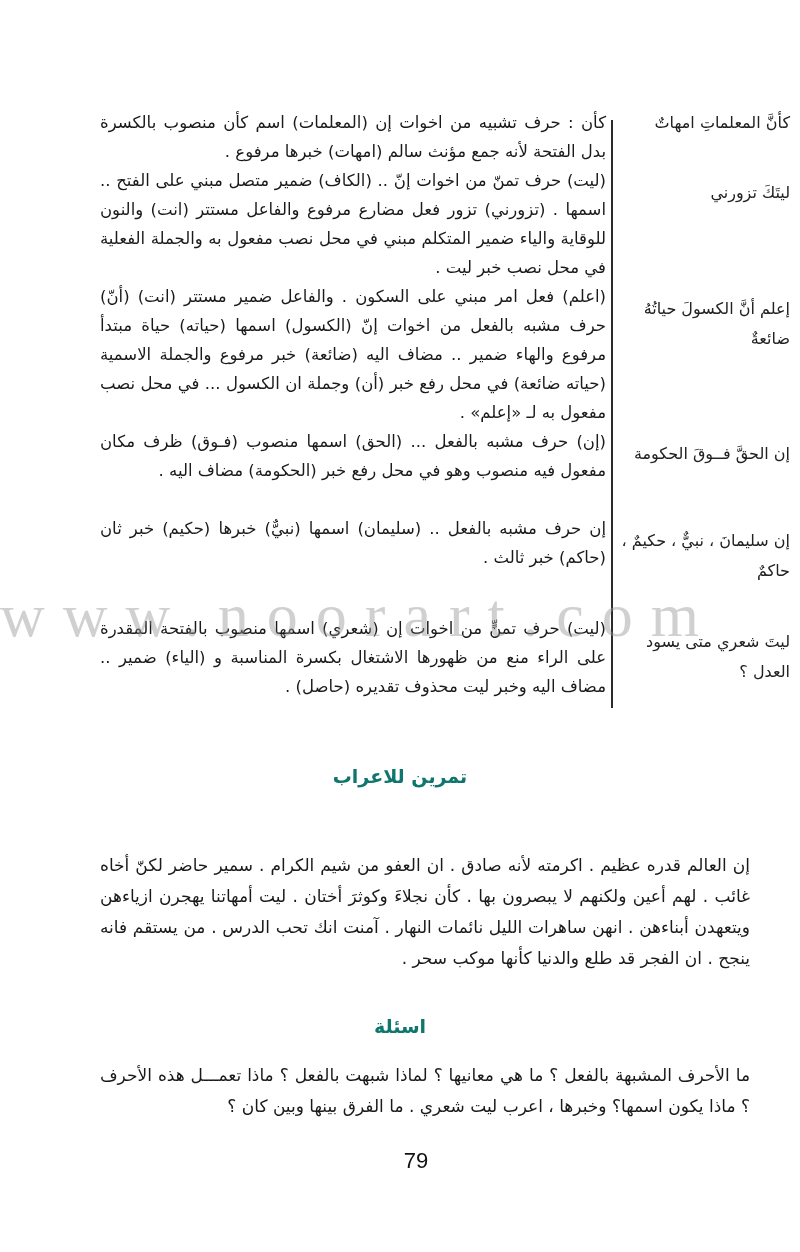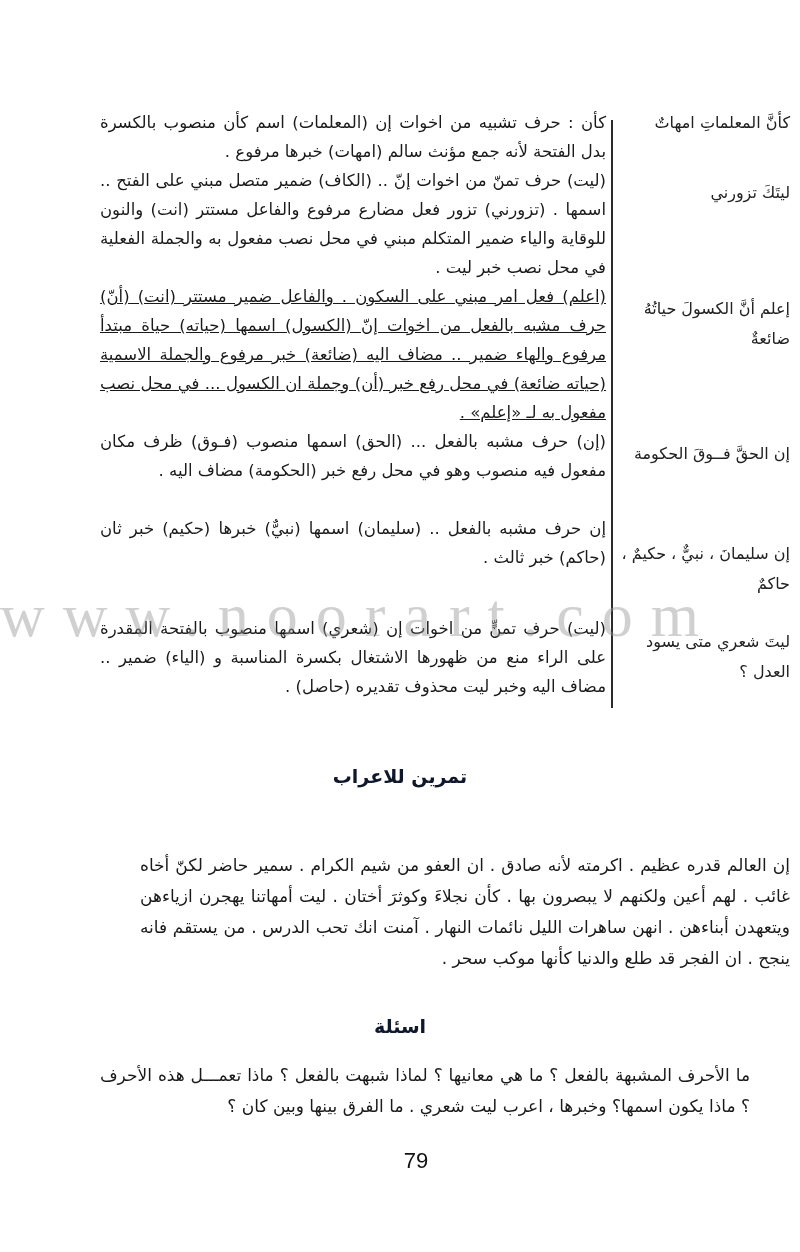--- a/index.html
+++ b/index.html
@@ -24,21 +24,21 @@
   }
   .explain {
     position: absolute; left: 0; width: 506px;
     font-size: 16.5px; line-height: 29px; text-align: justify;
     text-align-last: right; color: #1a1a1a;
   }
 
   
   .section-title {
     position: absolute; left: 0; width: 800px; text-align: center;
-    font-size: 19px; font-weight: bold; color: #0f172a;
+    font-size: 19px; font-weight: bold; color: #0f766e;
   }
   .para {
     position: absolute; left: 100px; width: 650px;
     font-size: 17px; line-height: 31px; text-align: justify;
     text-align-last: right;
   }
   .instruction {
     position: absolute; left: 100px; width: 650px; font-size: 17px;
     text-align: right;
   }
@@ -67,41 +67,41 @@
       <div class="explain rtl" style="top:0px;">كأن : حرف تشبيه من اخوات إن (المعلمات) اسم كأن منصوب بالكسرة بدل الفتحة لأنه جمع مؤنث سالم (امهات) خبرها مرفوع .</div>
     </div>
 
     <div class="row" style="top:58px;">
       <div class="example rtl" style="top:12px;">ليتَكَ تزورني</div>
       <div class="explain rtl" style="top:0px;">(ليت) حرف تمنّ من اخوات إنّ .. (الكاف) ضمير متصل مبني على الفتح .. اسمها . (تزورني) تزور فعل مضارع مرفوع والفاعل مستتر (انت) والنون للوقاية والياء ضمير المتكلم مبني في محل نصب مفعول به والجملة الفعلية في محل نصب خبر ليت .</div>
     </div>
 
     <div class="row" style="top:174px;">
       <div class="example rtl" style="top:12px;">إعلم أنَّ الكسولَ حياتُهُ ضائعةٌ</div>
-      <div class="explain rtl" style="top:0px;text-decoration:underline;">(اعلم) فعل امر مبني على السكون . والفاعل ضمير مستتر (انت) (أنّ) حرف مشبه بالفعل من اخوات إنّ (الكسول) اسمها (حياته) حياة مبتدأ مرفوع والهاء ضمير .. مضاف اليه (ضائعة) خبر مرفوع والجملة الاسمية (حياته ضائعة) في محل رفع خبر (أن) وجملة ان الكسول ... في محل نصب مفعول به لـ «إعلم» .</div>
+      <div class="explain rtl" style="top:0px;">(اعلم) فعل امر مبني على السكون . والفاعل ضمير مستتر (انت) (أنّ) حرف مشبه بالفعل من اخوات إنّ (الكسول) اسمها (حياته) حياة مبتدأ مرفوع والهاء ضمير .. مضاف اليه (ضائعة) خبر مرفوع والجملة الاسمية (حياته ضائعة) في محل رفع خبر (أن) وجملة ان الكسول ... في محل نصب مفعول به لـ «إعلم» .</div>
     </div>
 
     <div class="row" style="top:319px;">
       <div class="example rtl" style="top:12px;">إن الحقَّ فــوقَ الحكومة</div>
       <div class="explain rtl" style="top:0px;">(إن) حرف مشبه بالفعل ... (الحق) اسمها منصوب (فـوق) ظرف مكان مفعول فيه منصوب وهو في محل رفع خبر (الحكومة) مضاف اليه .</div>
     </div>
 
     <div class="row" style="top:406px;">
-      <div class="example rtl" style="top:12px;margin-top:13px;">إن سليمانَ ، نبيٌّ ، حكيمٌ ، حاكمٌ</div>
+      <div class="example rtl" style="top:12px;">إن سليمانَ ، نبيٌّ ، حكيمٌ ، حاكمٌ</div>
       <div class="explain rtl" style="top:0px;">إن حرف مشبه بالفعل .. (سليمان) اسمها (نبيٌّ) خبرها (حكيم) خبر ثان (حاكم) خبر ثالث .</div>
     </div>
 
     <div class="row" style="top:493px;">
       <div class="example rtl" style="top:12px;margin-top:14px;">ليتَ شعري متى يسود العدل ؟</div>
       <div class="explain rtl" style="top:13px;">(ليت) حرف تمنٍّ من اخوات إن (شعري) اسمها منصوب بالفتحة المقدرة على الراء منع من ظهورها الاشتغال بكسرة المناسبة و (الياء) ضمير .. مضاف اليه وخبر ليت محذوف تقديره (حاصل) .</div>
     </div>
   </div>
 
   <div class="watermark">www.noorart.com</div>
 
   <div class="section-title rtl" style="top:765px;">تمرين للاعراب</div>
-  <div class="para rtl" style="top:850px;margin-left:40px;">إن العالم قدره عظيم . اكرمته لأنه صادق . ان العفو من شيم الكرام . سمير حاضر لكنّ أخاه غائب . لهم أعين ولكنهم لا يبصرون بها . كأن نجلاءَ وكوثرَ أختان . ليت أمهاتنا يهجرن ازياءهن ويتعهدن أبناءهن . انهن ساهرات الليل نائمات النهار . آمنت انك تحب الدرس . من يستقم فانه ينجح . ان الفجر قد طلع والدنيا كأنها موكب سحر .</div>
+  <div class="para rtl" style="top:850px;">إن العالم قدره عظيم . اكرمته لأنه صادق . ان العفو من شيم الكرام . سمير حاضر لكنّ أخاه غائب . لهم أعين ولكنهم لا يبصرون بها . كأن نجلاءَ وكوثرَ أختان . ليت أمهاتنا يهجرن ازياءهن ويتعهدن أبناءهن . انهن ساهرات الليل نائمات النهار . آمنت انك تحب الدرس . من يستقم فانه ينجح . ان الفجر قد طلع والدنيا كأنها موكب سحر .</div>
 
   <div class="section-title rtl" style="top:1015px;">اسئلة</div>
   <div class="para rtl" style="top:1060px;">ما الأحرف المشبهة بالفعل ؟ ما هي معانيها ؟ لماذا شبهت بالفعل ؟ ماذا تعمـــل هذه الأحرف ؟ ماذا يكون اسمها؟ وخبرها ، اعرب ليت شعري . ما الفرق بينها وبين كان ؟</div>
 
   <div class="page-number">79</div>
 </div>
 
 </body></html>

